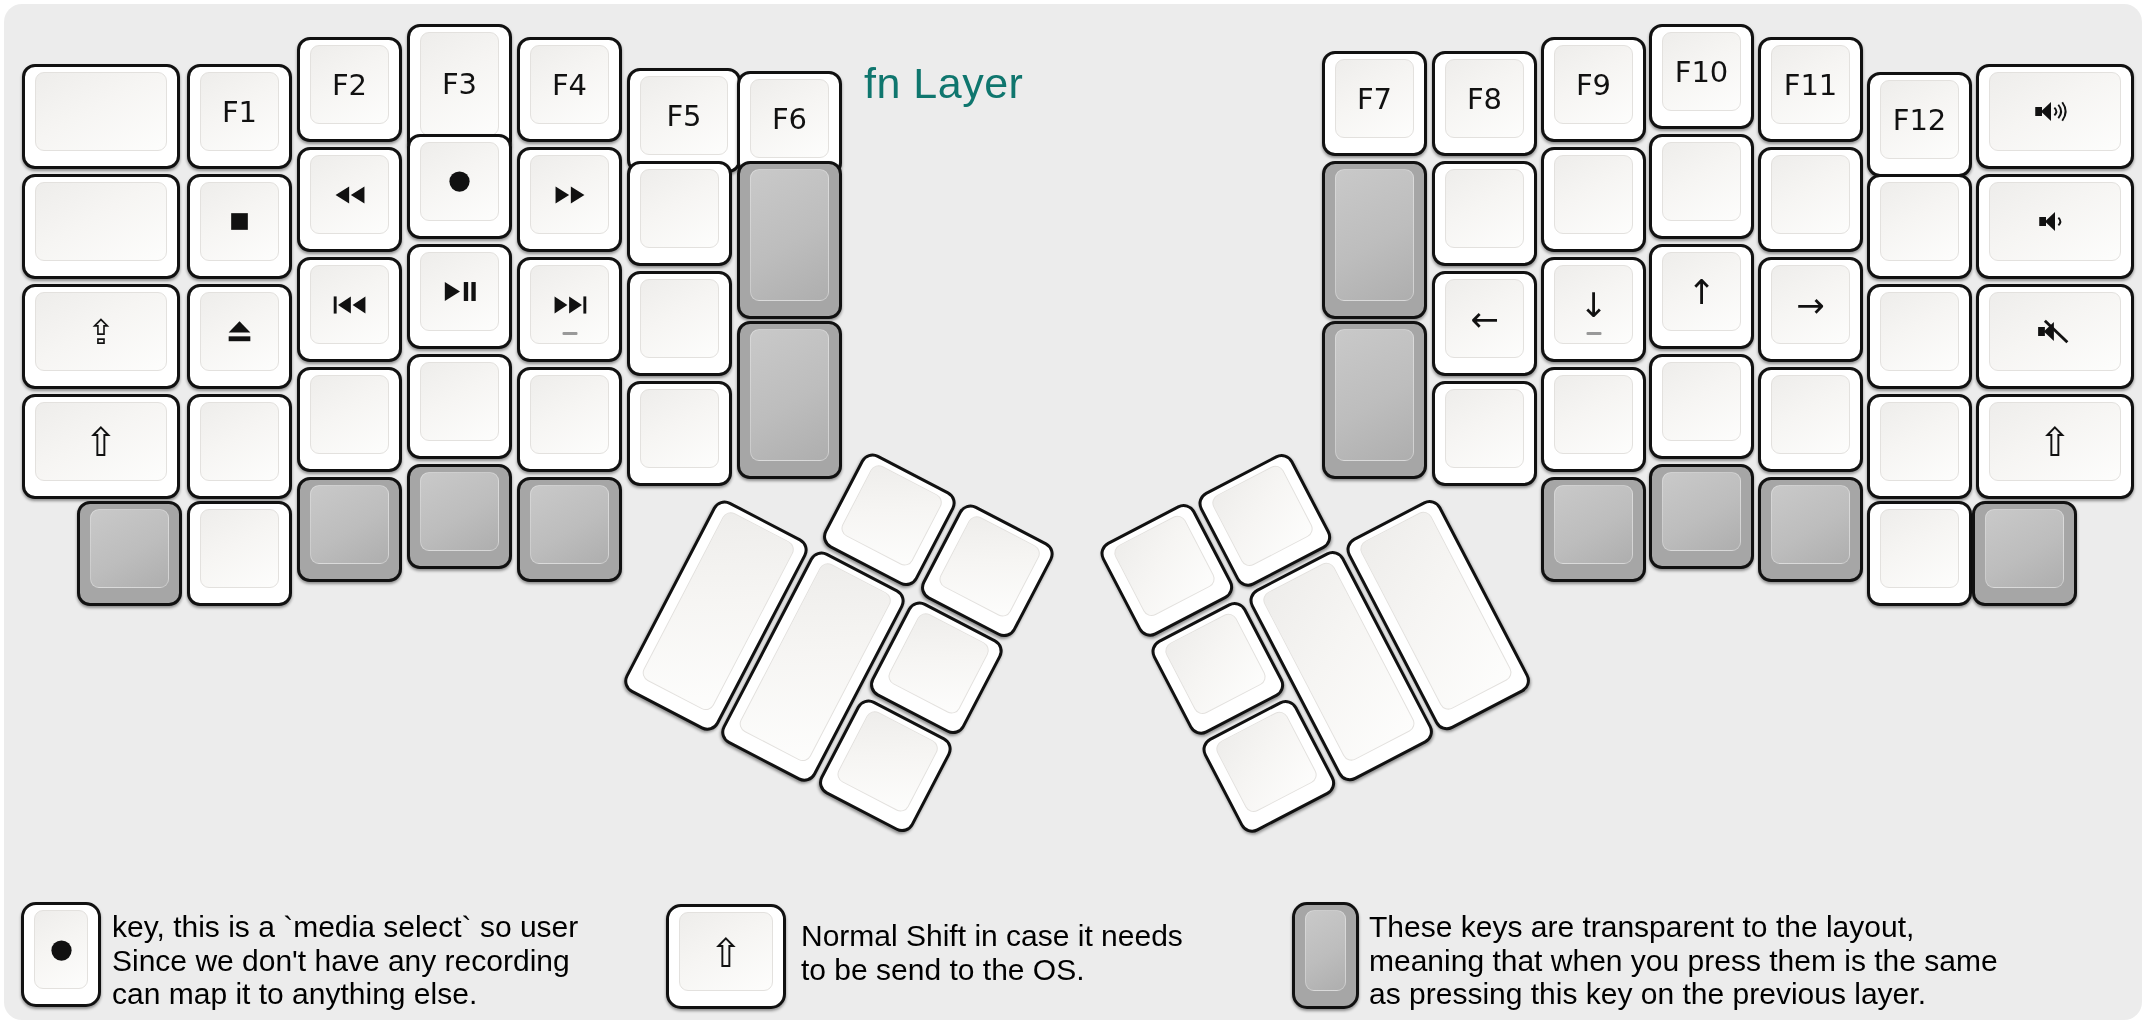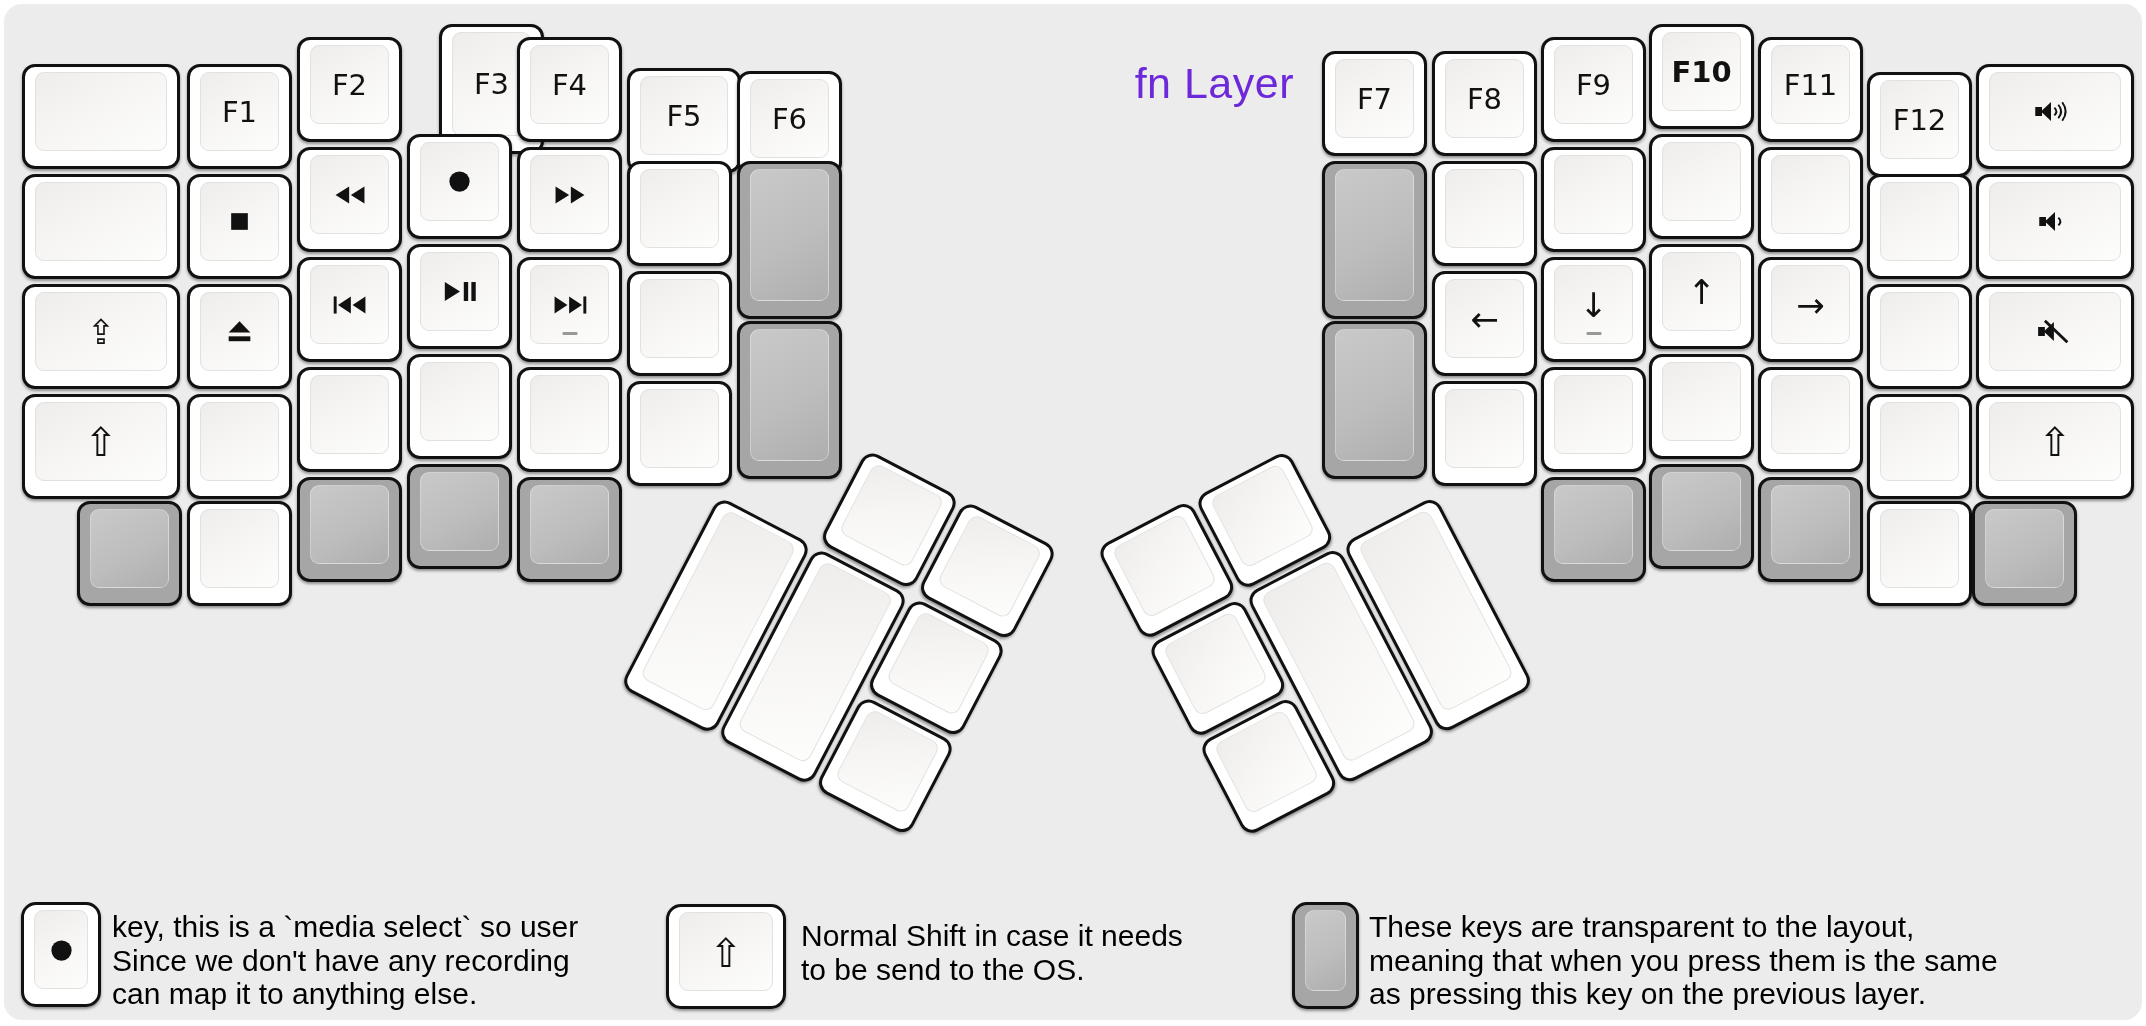--- a/index.html
+++ b/index.html
@@ -5,22 +5,22 @@
   html,body{margin:0;padding:0;}
   body{
     width:2146px;height:1026px;position:relative;background:#ffffff;
     font-family:"Liberation Sans", sans-serif;overflow:hidden;
   }
   .board{
     position:absolute;left:4px;top:4px;width:2138px;height:1016px;
     background:#ececec;border-radius:18px;
   }
   .title{
-    position:absolute;left:860px;top:55px;width:430px;text-align:right;
-    font-size:43px;color:#6d28d9;letter-spacing:0.5px;
+    position:absolute;left:860px;top:55px;width:430px;text-align:left;
+    font-size:43px;color:#0f766e;letter-spacing:0.5px;
   }
   
   .key{
     position:absolute;box-sizing:border-box;background:#ffffff;
     border:3px solid #111;border-radius:13px;
     box-shadow:0 2px 3px rgba(0,0,0,0.40);
   }
   .key .cap{
     position:absolute;left:10px;right:10px;top:5px;bottom:15px;
     border-radius:9px;border:1px solid #e3e1de;
@@ -120,21 +120,21 @@
             <path d="M22 2 L7 12 L22 22 Z M39 2 L24 12 L39 22 Z" fill="#111"></path>
           </svg>
         </span>
       </div>
       <div class="key" style="left: 293px; top: 363px; width: 105px; height: 105px;">
         <div class="cap"></div>
       </div>
       <div class="key gray" style="left: 293px; top: 473px; width: 105px; height: 105px;">
         <div class="cap"></div>
       </div>
-      <div class="key" style="left: 403px; top: 20px; width: 105px; height: 130px; margin-left: 32px;">
+      <div class="key" style="left: 403px; top: 20px; width: 105px; height: 130px;">
         <div class="cap"></div>
         <span class="lbl t-f">F3</span>
       </div>
       <div class="key" style="left: 403px; top: 130px; width: 105px; height: 105px;">
         <div class="cap"></div>
         <span class="lbl">
           <svg width="27" height="27" viewBox="0 0 24 24">
             <circle cx="12" cy="12" r="9" fill="#111"></circle>
           </svg>
         </span>
@@ -241,21 +241,21 @@
         <div class="cap"></div>
         <span class="lbl t-arrow">↓</span>
         <span class="homing"></span>
       </div>
       <div class="key" style="left: 1537px; top: 363px; width: 105px; height: 105px;">
         <div class="cap"></div>
       </div>
       <div class="key gray" style="left: 1537px; top: 473px; width: 105px; height: 105px;">
         <div class="cap"></div>
       </div>
-      <div class="key" style="left: 1645px; top: 20px; width: 105px; height: 105px; font-weight: bold;">
+      <div class="key" style="left: 1645px; top: 20px; width: 105px; height: 105px;">
         <div class="cap"></div>
         <span class="lbl t-f">F10</span>
       </div>
       <div class="key" style="left: 1645px; top: 130px; width: 105px; height: 105px;">
         <div class="cap"></div>
       </div>
       <div class="key" style="left: 1645px; top: 240px; width: 105px; height: 105px;">
         <div class="cap"></div>
         <span class="lbl t-arrow">↑</span>
       </div>

